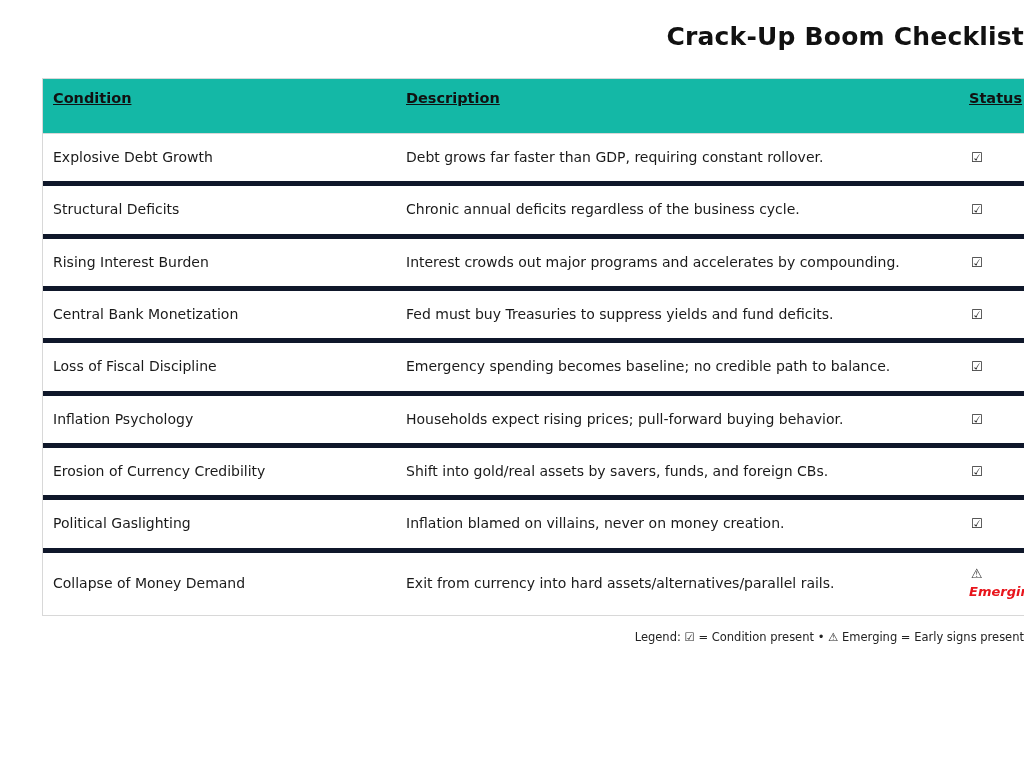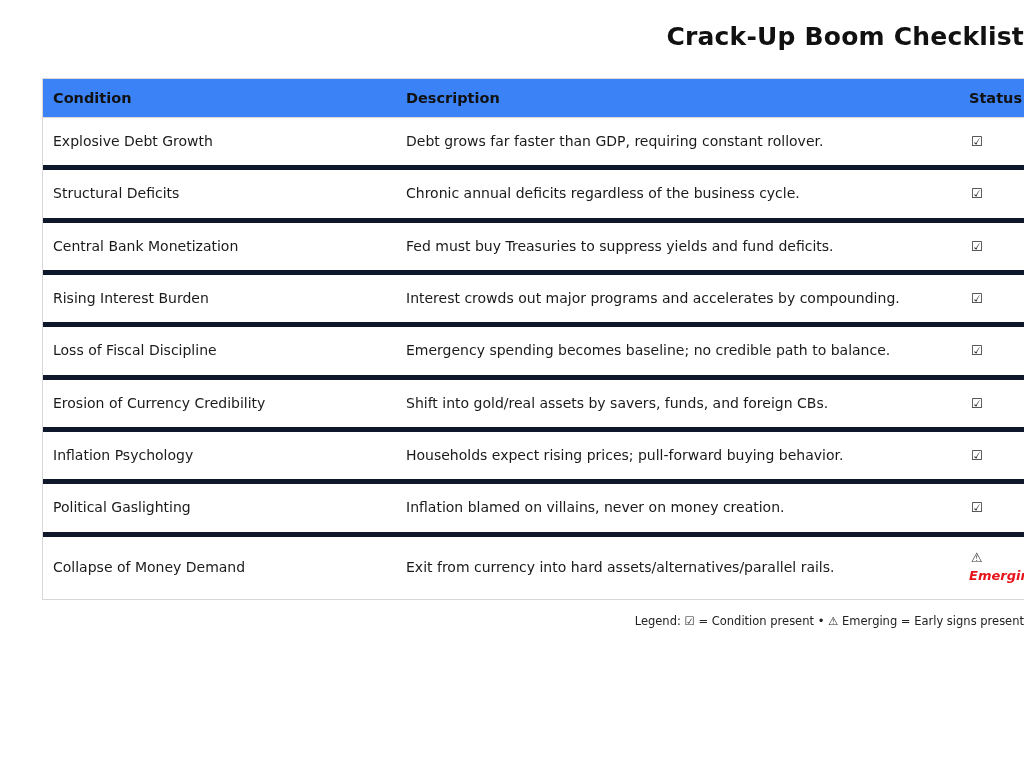--- a/index.html
+++ b/index.html
@@ -34,28 +34,29 @@
     border-right: none;
     box-sizing: border-box;
     background: #fff;
   }
   table.checklist {
     width: 100%;
     border-collapse: collapse;
     table-layout: fixed;
   }
   table.checklist thead th {
-    background: #3b82f6;
+    background: #14b8a6;
     text-align: left;
     font-size: 14.5px;
     font-weight: bold;
     color: #111;
-    padding: 11px 0 11px 10px;
+    padding: 11px 0 27px 10px;
     border-bottom: 1px solid #d8d8d8;
     vertical-align: middle;
+    text-decoration: underline;
   }
   col.c-cond { width: 353px; }
   col.c-desc { width: 563px; }
   col.c-stat { width: 66px; }
 
   table.checklist tbody td {
     border-bottom: 5px solid #0f172a;
     font-size: 14px;
     color: #1a1a1a;
     padding: 14px 0 14px 10px;
@@ -146,58 +147,58 @@
         <tr>
           <td class="cond">Structural Deficits</td>
           <td class="desc">Chronic annual deficits regardless of the business cycle.</td>
           <td class="status">
             <span class="status-inner">
               <span class="check-mark">☑</span>
             </span>
           </td>
         </tr>
         <tr>
+          <td class="cond">Rising Interest Burden</td>
+          <td class="desc">Interest crowds out major programs and accelerates by compounding.</td>
+          <td class="status">
+            <span class="status-inner">
+              <span class="check-mark">☑</span>
+            </span>
+          </td>
+        </tr>
+        <tr>
           <td class="cond">Central Bank Monetization</td>
           <td class="desc">Fed must buy Treasuries to suppress yields and fund deficits.</td>
           <td class="status">
             <span class="status-inner">
               <span class="check-mark">☑</span>
             </span>
           </td>
         </tr>
         <tr>
-          <td class="cond">Rising Interest Burden</td>
-          <td class="desc">Interest crowds out major programs and accelerates by compounding.</td>
-          <td class="status">
-            <span class="status-inner">
-              <span class="check-mark">☑</span>
-            </span>
-          </td>
-        </tr>
-        <tr>
           <td class="cond">Loss of Fiscal Discipline</td>
           <td class="desc">Emergency spending becomes baseline; no credible path to balance.</td>
           <td class="status">
             <span class="status-inner">
               <span class="check-mark">☑</span>
             </span>
           </td>
         </tr>
         <tr>
+          <td class="cond">Inflation Psychology</td>
+          <td class="desc">Households expect rising prices; pull-forward buying behavior.</td>
+          <td class="status">
+            <span class="status-inner">
+              <span class="check-mark">☑</span>
+            </span>
+          </td>
+        </tr>
+        <tr>
           <td class="cond">Erosion of Currency Credibility</td>
           <td class="desc">Shift into gold/real assets by savers, funds, and foreign CBs.</td>
-          <td class="status">
-            <span class="status-inner">
-              <span class="check-mark">☑</span>
-            </span>
-          </td>
-        </tr>
-        <tr>
-          <td class="cond">Inflation Psychology</td>
-          <td class="desc">Households expect rising prices; pull-forward buying behavior.</td>
           <td class="status">
             <span class="status-inner">
               <span class="check-mark">☑</span>
             </span>
           </td>
         </tr>
         <tr>
           <td class="cond">Political Gaslighting</td>
           <td class="desc">Inflation blamed on villains, never on money creation.</td>
           <td class="status">

